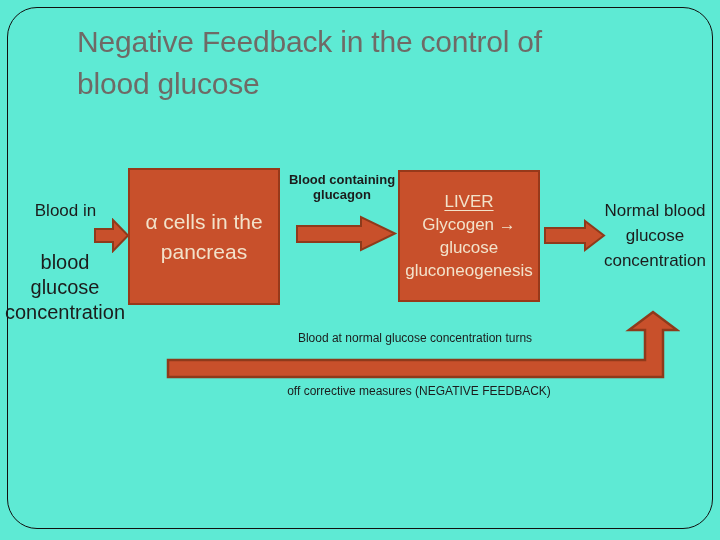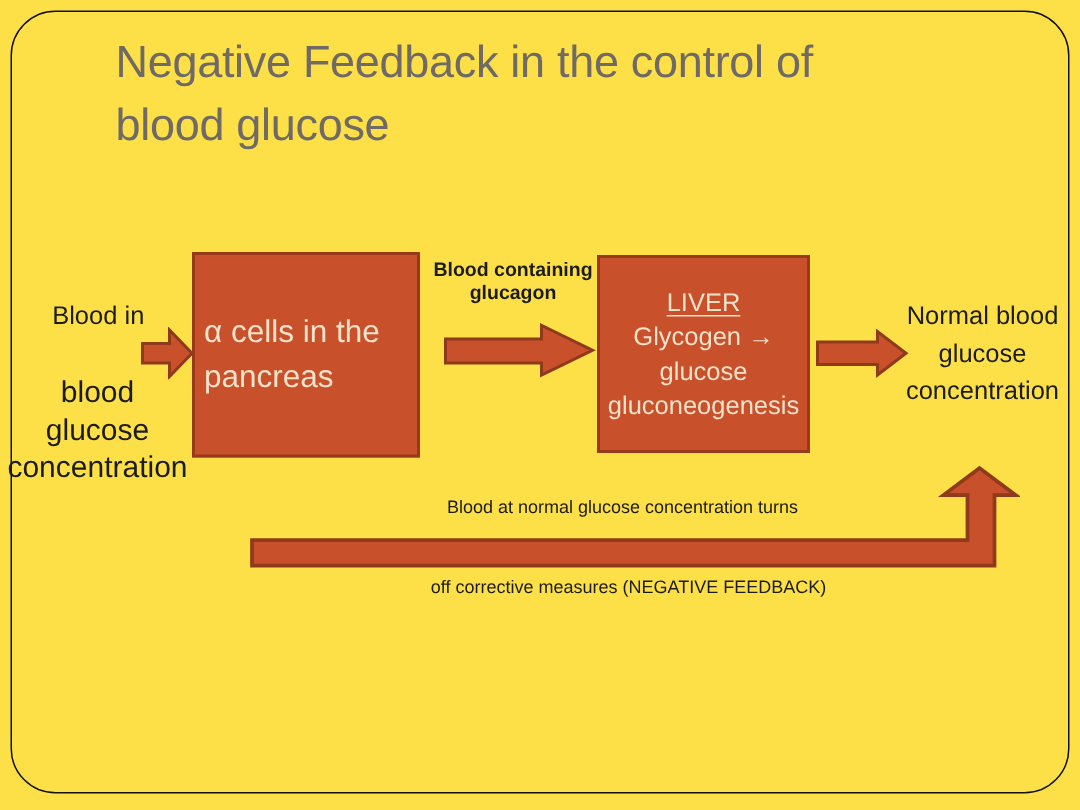--- a/index.html
+++ b/index.html
@@ -2,21 +2,21 @@
 <html><head>
 <meta charset="utf-8">
 <style>
   * { margin: 0; padding: 0; box-sizing: border-box; }
   html, body { background: #ffffff; }
   body { font-family: "Liberation Sans", sans-serif; }
   .slide {
     position: relative;
     width: 720px;
     height: 540px;
-    background: #fde047;
+    background: #5eead4;
     overflow: hidden;
   }
   .frame {
     position: absolute;
     left: 7px; top: 7px;
     width: 706px; height: 522px;
     border: 1.5px solid #111111;
     border-radius: 30px;
   }
   .title {
@@ -38,20 +38,21 @@
   .fb1 { left: 165px; top: 331px; width: 500px; }
   .fb2 { left: 169px; top: 384px; width: 500px; }
   .obox {
     position: absolute;
     background: #c8502b;
     border: 2px solid #97391a;
     color: #f2e2ca;
     display: flex;
     align-items: center;
     justify-content: center;
+    text-align: center;
   }
   .alpha-box { left: 128px; top: 168px; width: 152px; height: 137px; font-size: 21px; line-height: 30px; }
   .alpha-box .inner { width: 136px; }
   .liver-box { left: 398px; top: 170px; width: 142px; height: 132px; font-size: 17px; line-height: 23px; flex-direction: column; }
   .liver-title { text-decoration: underline; text-underline-offset: 3px; }
   .arrow-svg { position: absolute; }
   svg { display: block; }
 </style>
 </head>
 <body>

